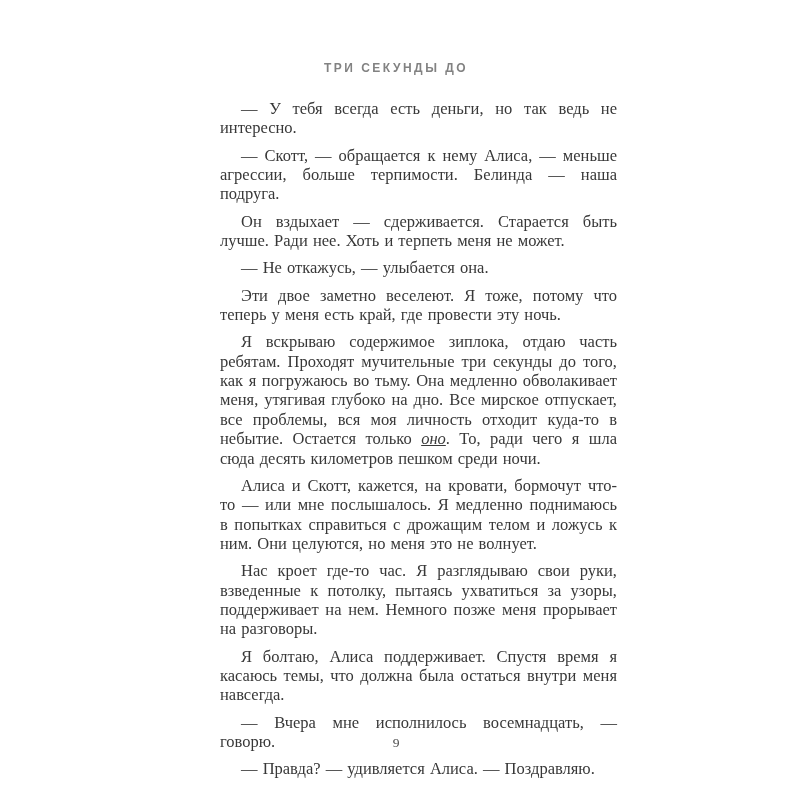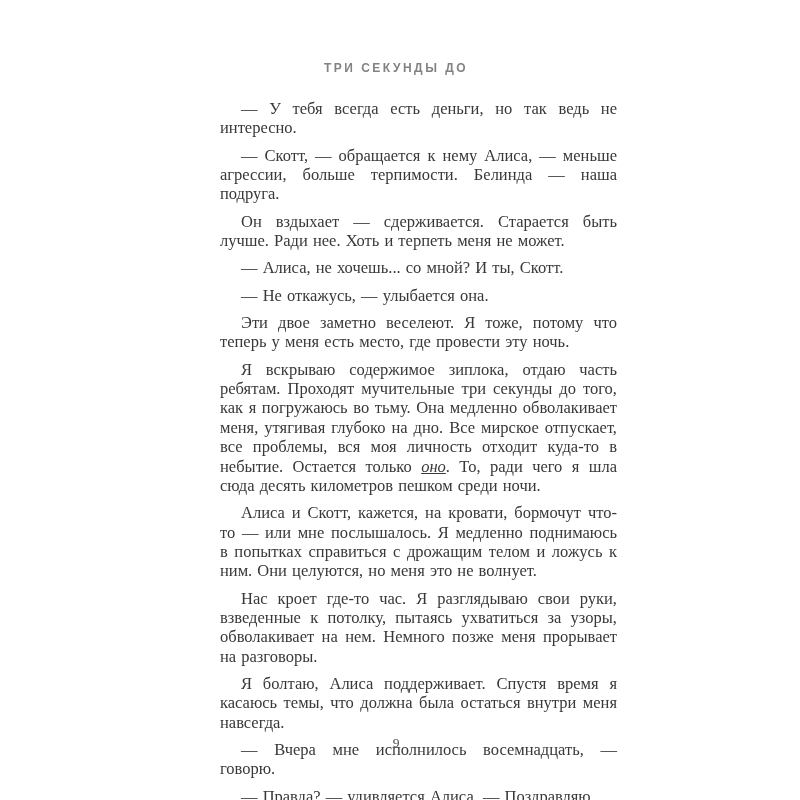--- a/index.html
+++ b/index.html
@@ -63,26 +63,25 @@
 <body>
 
 <div class="page">
 
   <div class="running-head">ТРИ СЕКУНДЫ ДО</div>
 
   <div class="body-text">
     <p>— У тебя всегда есть деньги, но так ведь не интересно.</p>
     <p>— Скотт, — обращается к нему Алиса, — меньше агрессии, больше терпимости. Белинда — наша подруга.</p>
     <p>Он вздыхает — сдерживается. Старается быть лучше. Ради нее. Хоть и терпеть меня не может.</p>
-    <p>— Алиса, не хочешь... со мной? И ты, Скотт.</p>
     <p>— Не откажусь, — улыбается она.</p>
-    <p>Эти двое заметно веселеют. Я тоже, потому что теперь у меня есть место, где провести эту ночь.</p>
+    <p>Эти двое заметно веселеют. Я тоже, потому что теперь у меня есть край, где провести эту ночь.</p>
     <p><span>Я вскрываю содержимое зиплока, отдаю часть ребятам. Проходят мучительные три секунды до того, как я погружаюсь во тьму. Она медленно обволакивает меня, утягивая глубоко на дно. Все мирское отпускает, все проблемы, вся моя личность отходит куда-то в небытие. Остается только </span><em>оно</em><span>. То, ради чего я шла сюда десять километров пешком среди ночи.</span></p>
     <p>Алиса и Скотт, кажется, на кровати, бормочут что-то — или мне послышалось. Я медленно поднимаюсь в попытках справиться с дрожащим телом и ложусь к ним. Они целуются, но меня это не волнует.</p>
-    <p>Нас кроет где-то час. Я разглядываю свои руки, взведенные к потолку, пытаясь ухватиться за узоры, обволакивает на нем. Немного позже меня прорывает на разговоры.</p>
+    <p>Нас кроет где-то час. Я разглядываю свои руки, взведенные к потолку, пытаясь ухватиться за узоры, поддерживает на нем. Немного позже меня прорывает на разговоры.</p>
     <p>Я болтаю, Алиса поддерживает. Спустя время я касаюсь темы, что должна была остаться внутри меня навсегда.</p>
     <p>— Вчера мне исполнилось восемнадцать, — говорю.</p>
     <p>— Правда? — удивляется Алиса. — Поздравляю.</p>
   </div>
 
   <div class="page-number">9</div>
 
 </div>
 
 </body></html>

